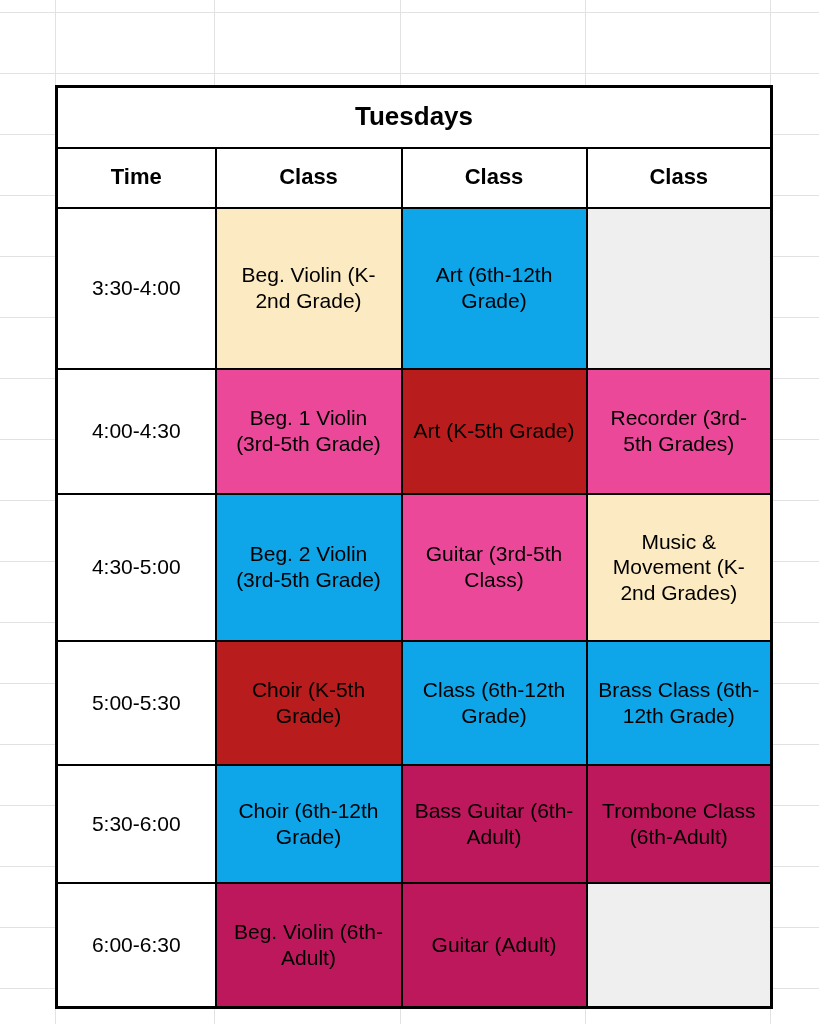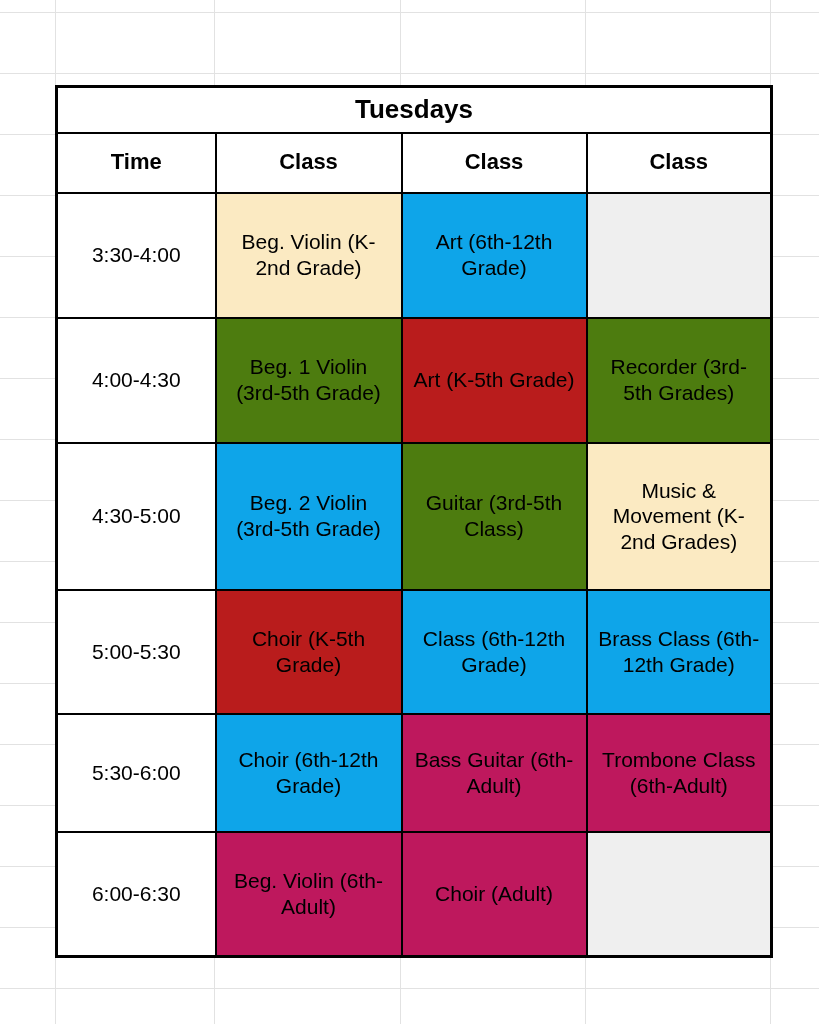--- a/index.html
+++ b/index.html
@@ -20,38 +20,38 @@
   table.schedule th, table.schedule td{
     border:2px solid #000;
     text-align:center;vertical-align:middle;
     padding:2px 10px;line-height:1.22;overflow:hidden;
   }
   .col-time{width:159px}
   .col-c1{width:186px}
   .col-c2{width:185px}
   .col-c3{width:185px}
 
-  tr.row-title{height:46px}
+  tr.row-title{height:61px}
   tr.row-head{height:60px}
-  tr.r0{height:125px}
+  tr.r0{height:161px}
   tr.r1{height:125px}
   tr.r2{height:147px}
   tr.r3{height:124px}
   tr.r4{height:118px}
   tr.r5{height:125px}
 
   .title-cell{font-size:26px;font-weight:bold;background:#fff}
   .head-cell{font-size:22px;font-weight:bold;background:#fff}
   .time-cell{font-size:21px;background:#fff}
   .class-cell{font-size:21px}
 
   td[data-color="yellow"]{background:#fbeac2}
   td[data-color="green"]{background:#0ea5e9}
   td[data-color="orange"]{background:#b91c1c}
-  td[data-color="cyan"]{background:#4d7c0f}
+  td[data-color="cyan"]{background:#ec4899}
   td[data-color="blue"]{background:#be185d}
   td[data-color="gray"]{background:#efefef}
 </style>
 </head>
 <body>
 
 <div class="gridline gv" style="left:55px"></div>
 <div class="gridline gv" style="left:214px"></div>
 <div class="gridline gv" style="left:400px"></div>
 <div class="gridline gv" style="left:585px"></div>
@@ -123,17 +123,17 @@
     <tr class="r4">
       <td class="time-cell">5:30-6:00</td>
       <td class="class-cell" data-color="green">Choir (6th-12th Grade)</td>
       <td class="class-cell" data-color="blue">Bass Guitar (6th-Adult)</td>
       <td class="class-cell" data-color="blue">Trombone Class (6th-Adult)</td>
     </tr>
 
     <tr class="r5">
       <td class="time-cell">6:00-6:30</td>
       <td class="class-cell" data-color="blue">Beg. Violin (6th-Adult)</td>
-      <td class="class-cell" data-color="blue">Choir (Adult)</td>
+      <td class="class-cell" data-color="blue">Guitar (Adult)</td>
       <td class="class-cell" data-color="gray"></td>
     </tr>
   </tbody>
 </table>
 
 </body></html>

